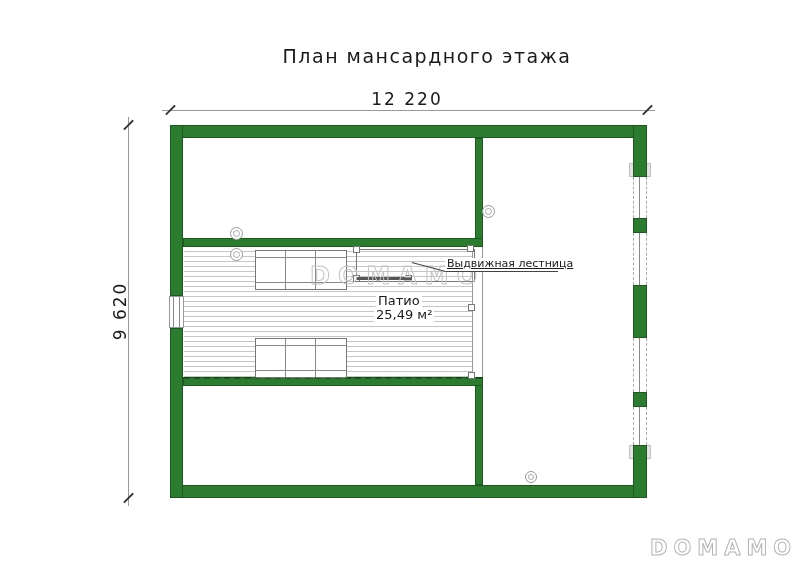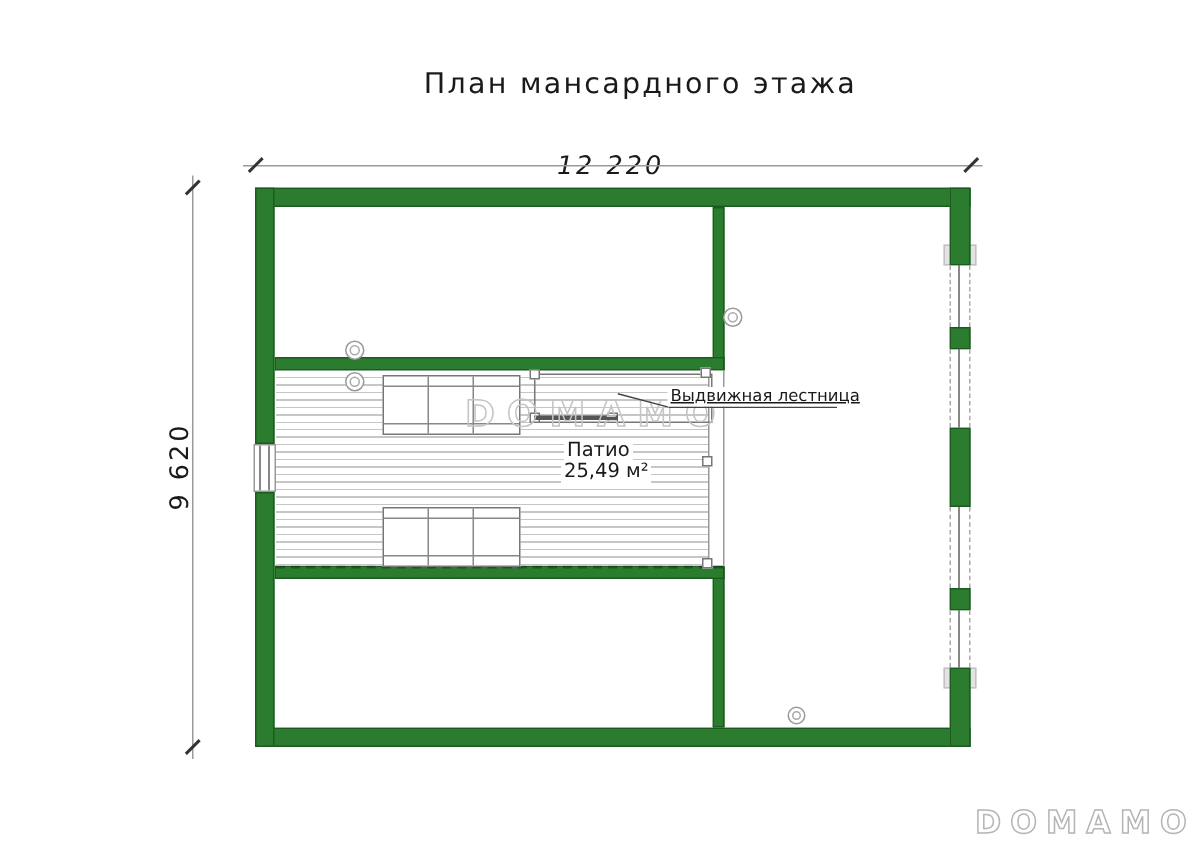--- a/index.html
+++ b/index.html
@@ -33,21 +33,21 @@
   .wm{position:absolute;font-weight:bold;text-align:center;color:transparent;
       -webkit-text-stroke:1px var(--watermark-outline,#c4c4c4);white-space:nowrap;}
 </style>
 </head>
 <body>
 
 <div id="canvas">
 
   <div class="title" style="left:127px;top:45px;width:600px;">План мансардного этажа</div>
 
-  <div class="dimtext" style="left:307px;top:101px;width:200px;font-style:italic;">12 220</div>
+  <div class="dimtext" style="left:307px;top:89px;width:200px;">12 220</div>
   <div class="dimline" style="left:162px;top:110px;width:493px;height:1px;"></div>
   <div class="tick" style="left:164px;top:109px;"></div>
   <div class="tick" style="left:641px;top:109px;"></div>
 
   <div class="dimtext" style="left:80px;top:301px;width:80px;transform:rotate(-90deg);">9 620</div>
   <div class="dimline" style="left:128px;top:117px;width:1px;height:389px;"></div>
   <div class="tick" style="left:122px;top:124px;"></div>
   <div class="tick" style="left:122px;top:497px;"></div>
 
   <div class="sill" style="left:629px;top:163px;width:22px;height:14px;"></div>

